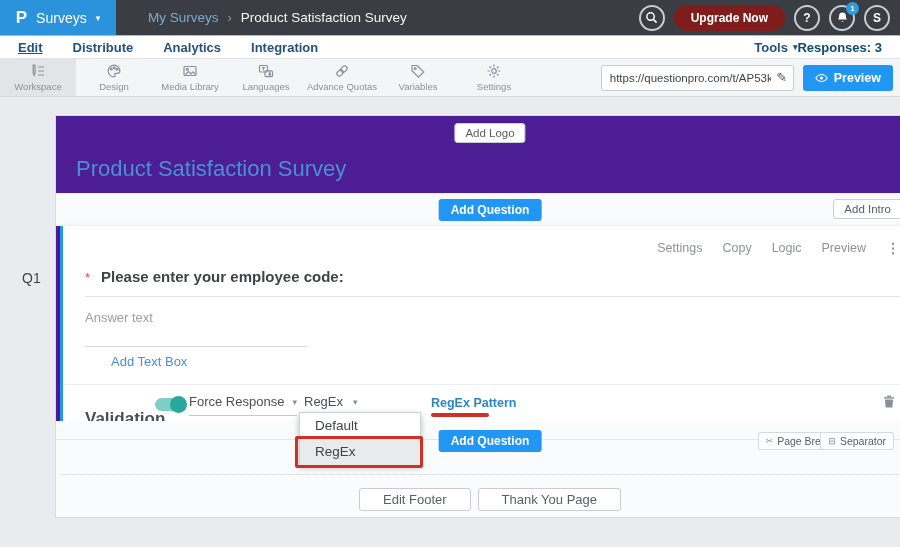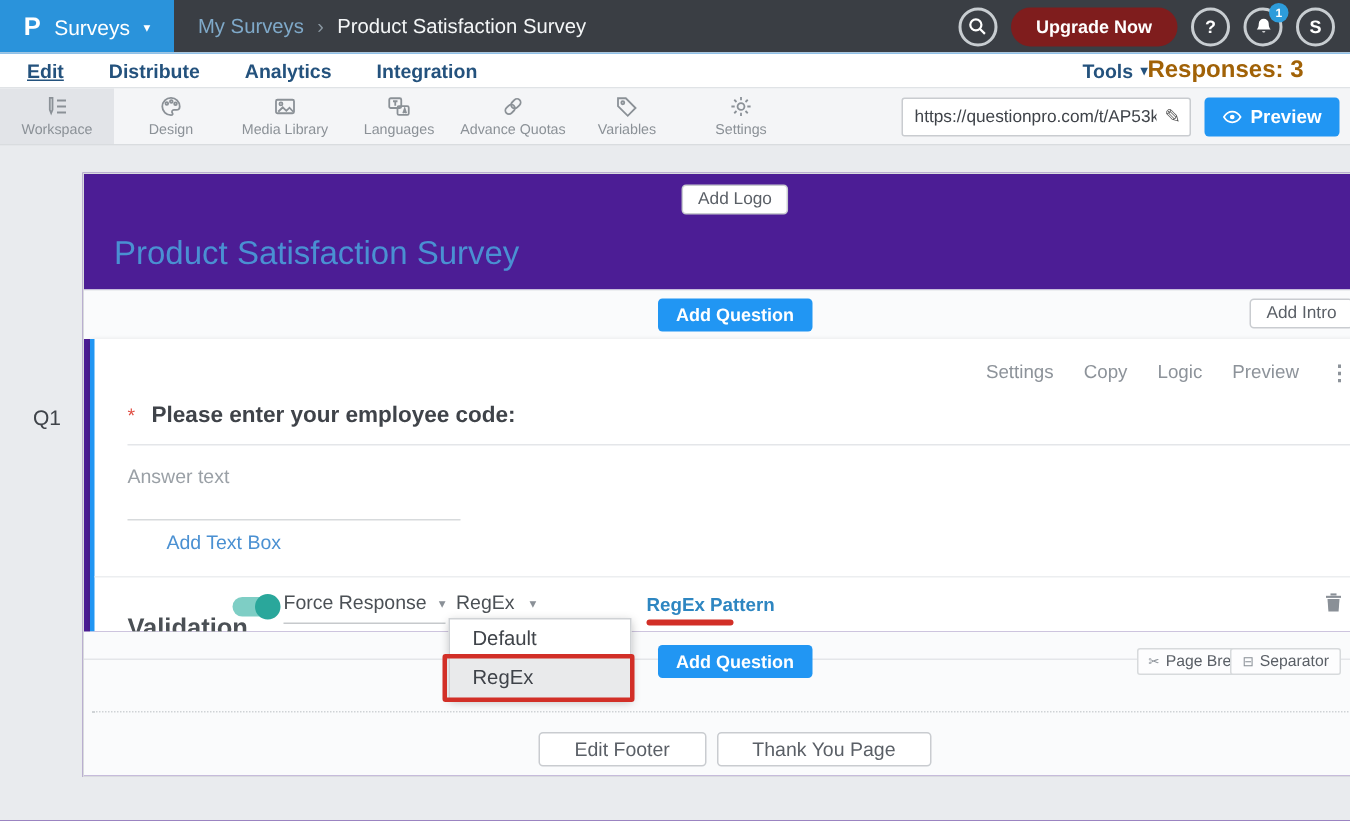--- a/index.html
+++ b/index.html
@@ -5,37 +5,37 @@
   * { margin:0; padding:0; box-sizing:border-box; }
   html,body { width:900px; height:547px; }
   body { position:relative; overflow:hidden; background:#e9ebee; font-family:"Liberation Sans", sans-serif; }
 
   
   .topbar { position:absolute; top:0; left:0; right:0; height:35px; background:#3a3e44; display:flex; align-items:center; }
   .logo-btn { width:116px; height:35px; background:#2a93db; display:flex; align-items:center; justify-content:center; gap:9px; cursor:pointer; }
   .logo-p { color:#fff; font-size:17px; font-weight:bold; }
   .logo-label { color:#fff; font-size:14px; }
   .caret-w { color:#fff; font-size:9px; }
-  .breadcrumb { margin-left:16px; display:flex; align-items:flex-end; gap:9px; font-size:13.5px; }
+  .breadcrumb { margin-left:32px; display:flex; align-items:flex-end; gap:9px; font-size:13.5px; }
   .bc-parent { color:#7fa9c9; }
   .bc-sep { color:#8a97a1; font-size:13px; }
   .bc-current { color:#f4f6f7; }
   .tb-right { margin-left:auto; display:flex; align-items:center; gap:9px; padding-right:10px; }
   .circle-btn { width:26px; height:26px; border:2px solid #c8cdd1; border-radius:50%; display:flex; align-items:center; justify-content:center; color:#fff; font-size:12px; font-weight:bold; position:relative; }
   .upgrade { background:#7f1d1d; color:#fff; font-size:12px; font-weight:bold; padding:6px 17px; border-radius:14px; cursor:pointer; }
   .badge { position:absolute; top:-5px; right:-6px; background:#2d9cdb; color:#fff; font-size:8px; font-weight:bold; width:13px; height:13px; border-radius:50%; display:flex; align-items:center; justify-content:center; }
 
   
-  .nav { position:absolute; top:35px; left:0; right:0; height:24px; background:#fff; border-top:1px solid #8fc1e9; border-bottom:1px solid #e0e3e6; display:flex; align-items:center; padding:0 31px 0 18px; }
+  .nav { position:absolute; top:35px; left:0; right:0; height:24px; background:#fff; border-top:1px solid #8fc1e9; border-bottom:1px solid #e0e3e6; display:flex; align-items:center; padding:0 18px 0 18px; }
   .nav-tab { font-size:13px; font-weight:bold; color:#24527d; margin-right:30px; cursor:pointer; }
   .nav-tab.active { text-decoration:underline; }
   .nav-right { margin-left:auto; display:flex; align-items:center; }
   .tools { font-size:13px; font-weight:bold; color:#24527d; display:flex; align-items:center; gap:5px; cursor:pointer; }
   .tools .caret-b { color:#24527d; font-size:9px; }
-  .responses { font-size:16px; font-weight:bold; color:#a16207; }
+  .responses { font-size:13px; font-weight:bold; color:#0c4a6e; }
 
   
   .toolbar { position:absolute; top:59px; left:0; right:0; height:38px; background:#f4f5f7; border-bottom:1px solid #d9dcdf; display:flex; align-items:stretch; }
   .tool-item { width:76px; display:flex; flex-direction:column; align-items:center; justify-content:center; gap:2px; cursor:pointer; }
   .tool-item.active { background:#e2e4e8; }
   .tool-label { font-size:9.5px; color:#8b9197; white-space:nowrap; }
   .tool-item svg { stroke:#8b9197; fill:none; stroke-width:1.2; }
   .toolbar-right { margin-left:auto; display:flex; align-items:center; gap:9px; padding-right:7px; }
   .url-box { width:193px; height:26px; background:#fff; border:1px solid #c9ccd0; border-radius:2px; display:flex; align-items:center; }
   .url-text { flex:1; font-size:11.5px; color:#3f4349; padding:0 2px 0 8px; white-space:nowrap; overflow:hidden; }

